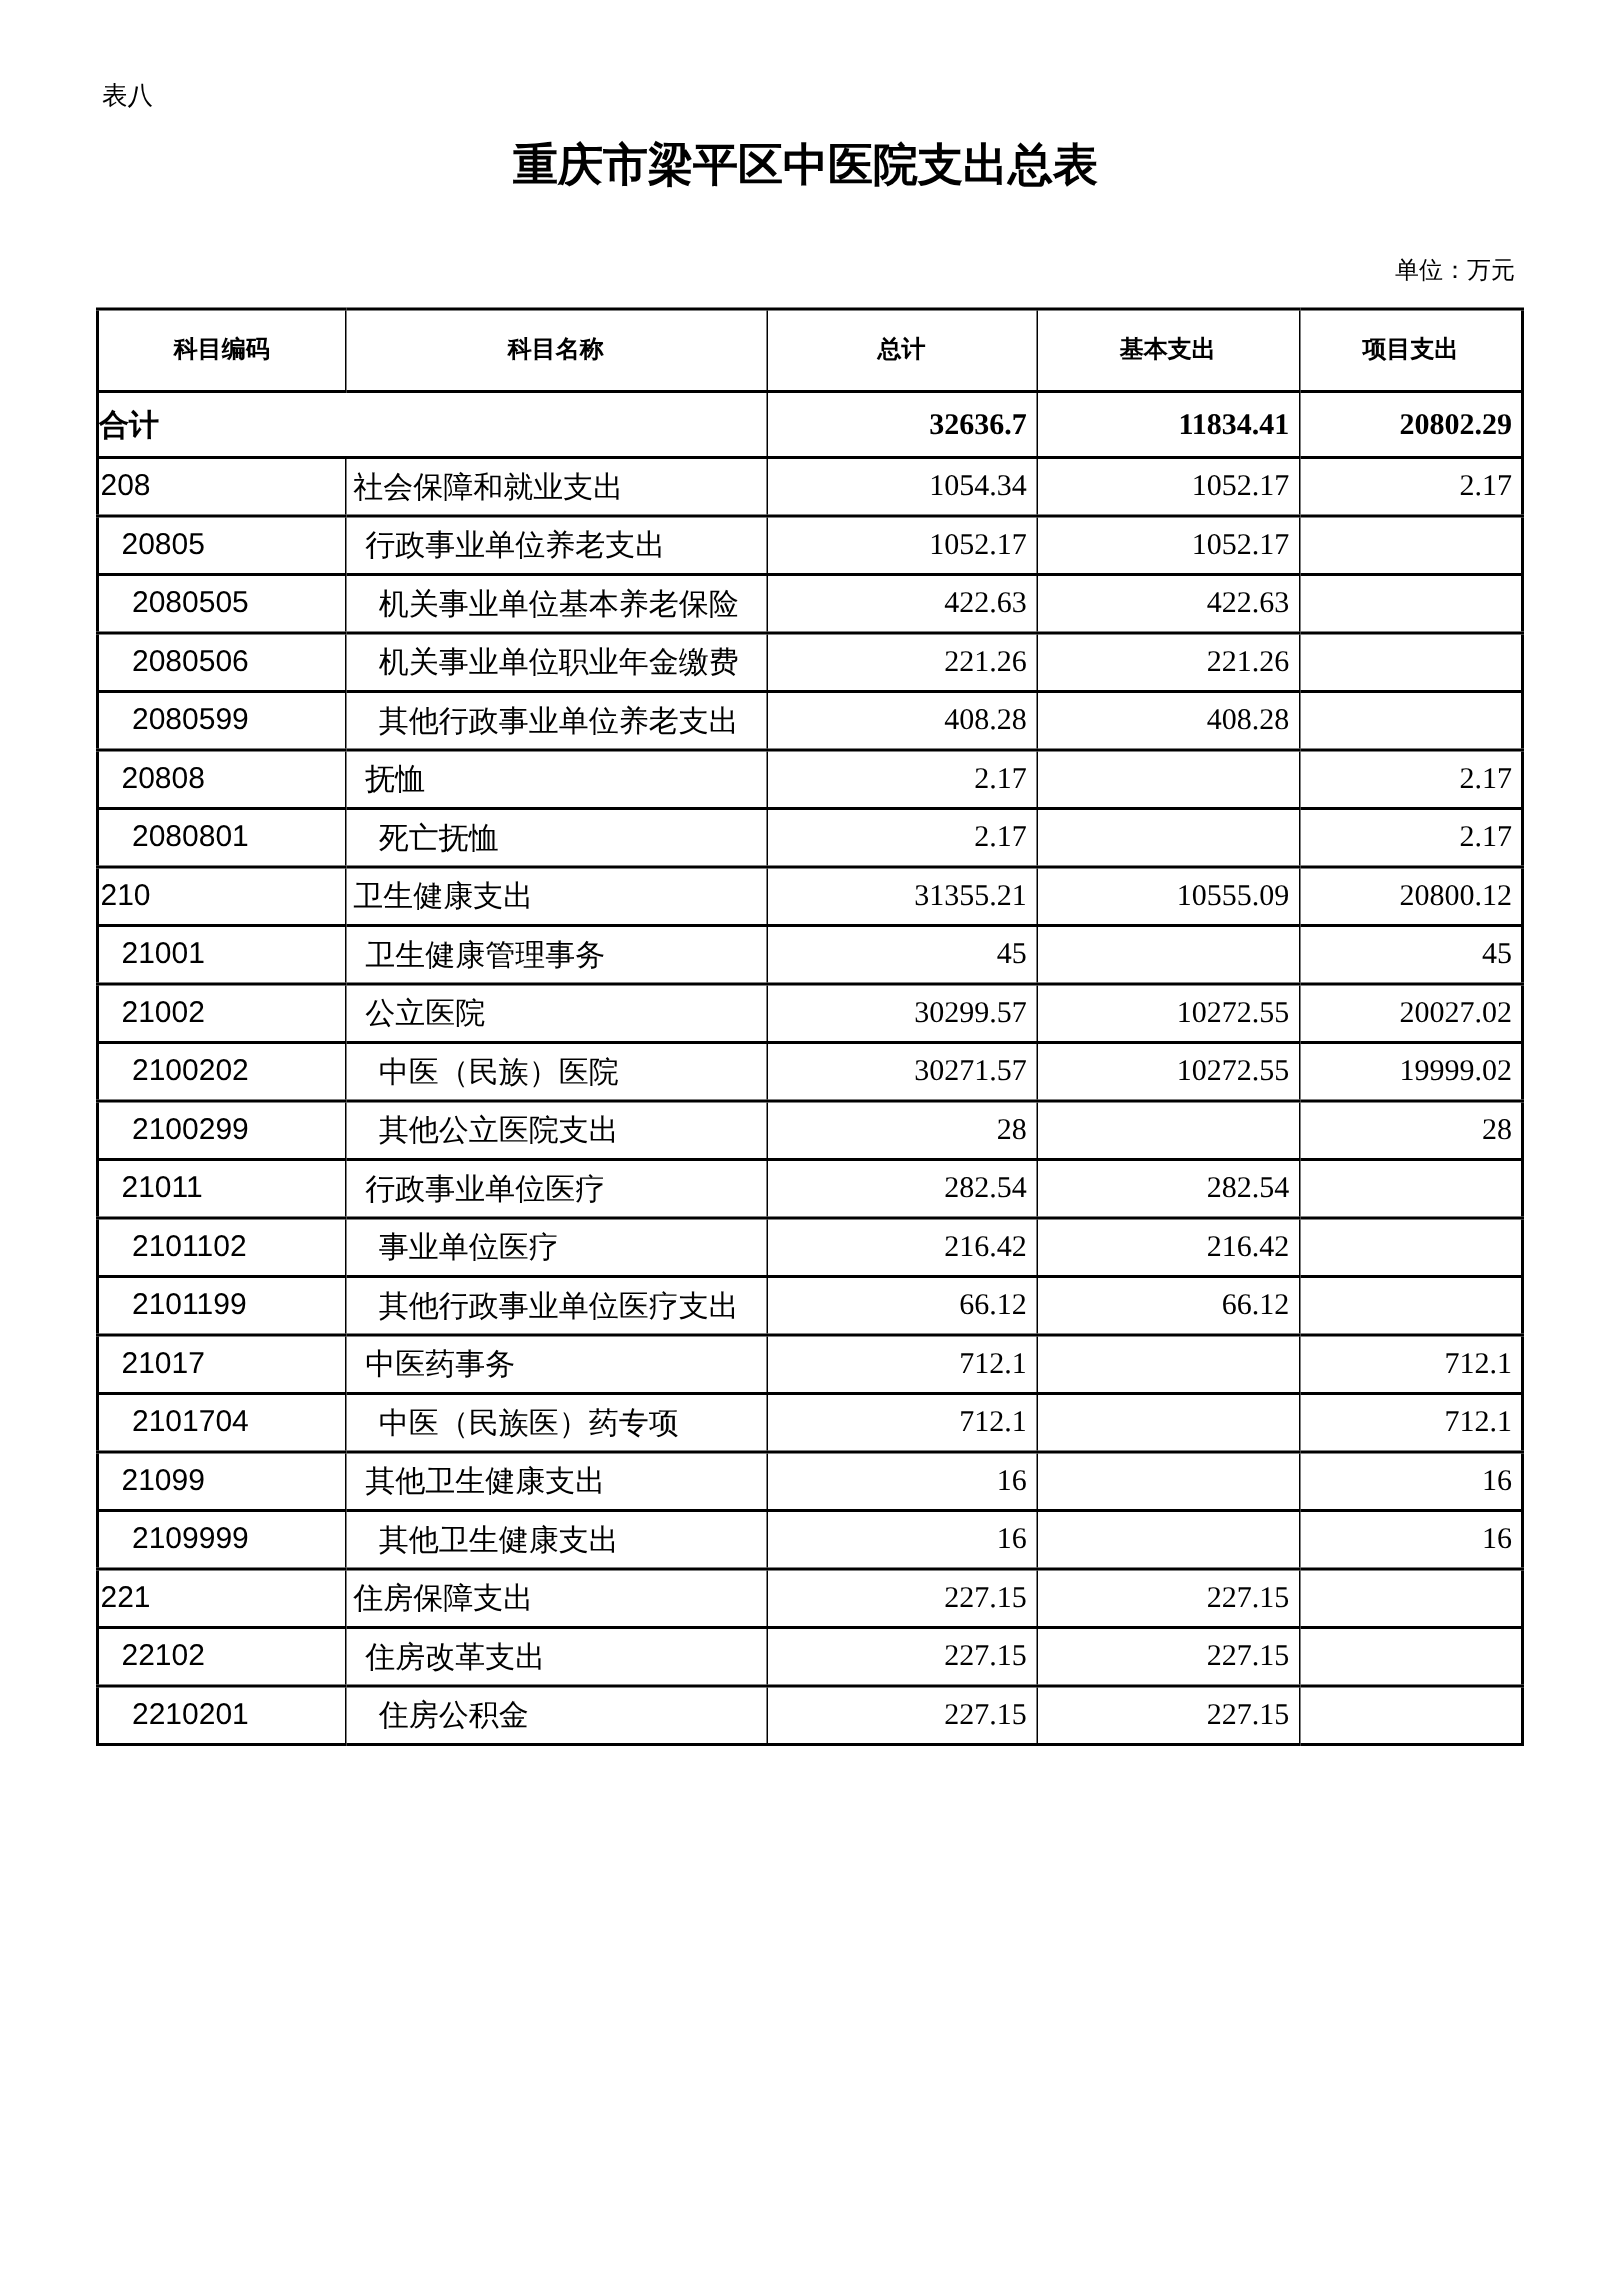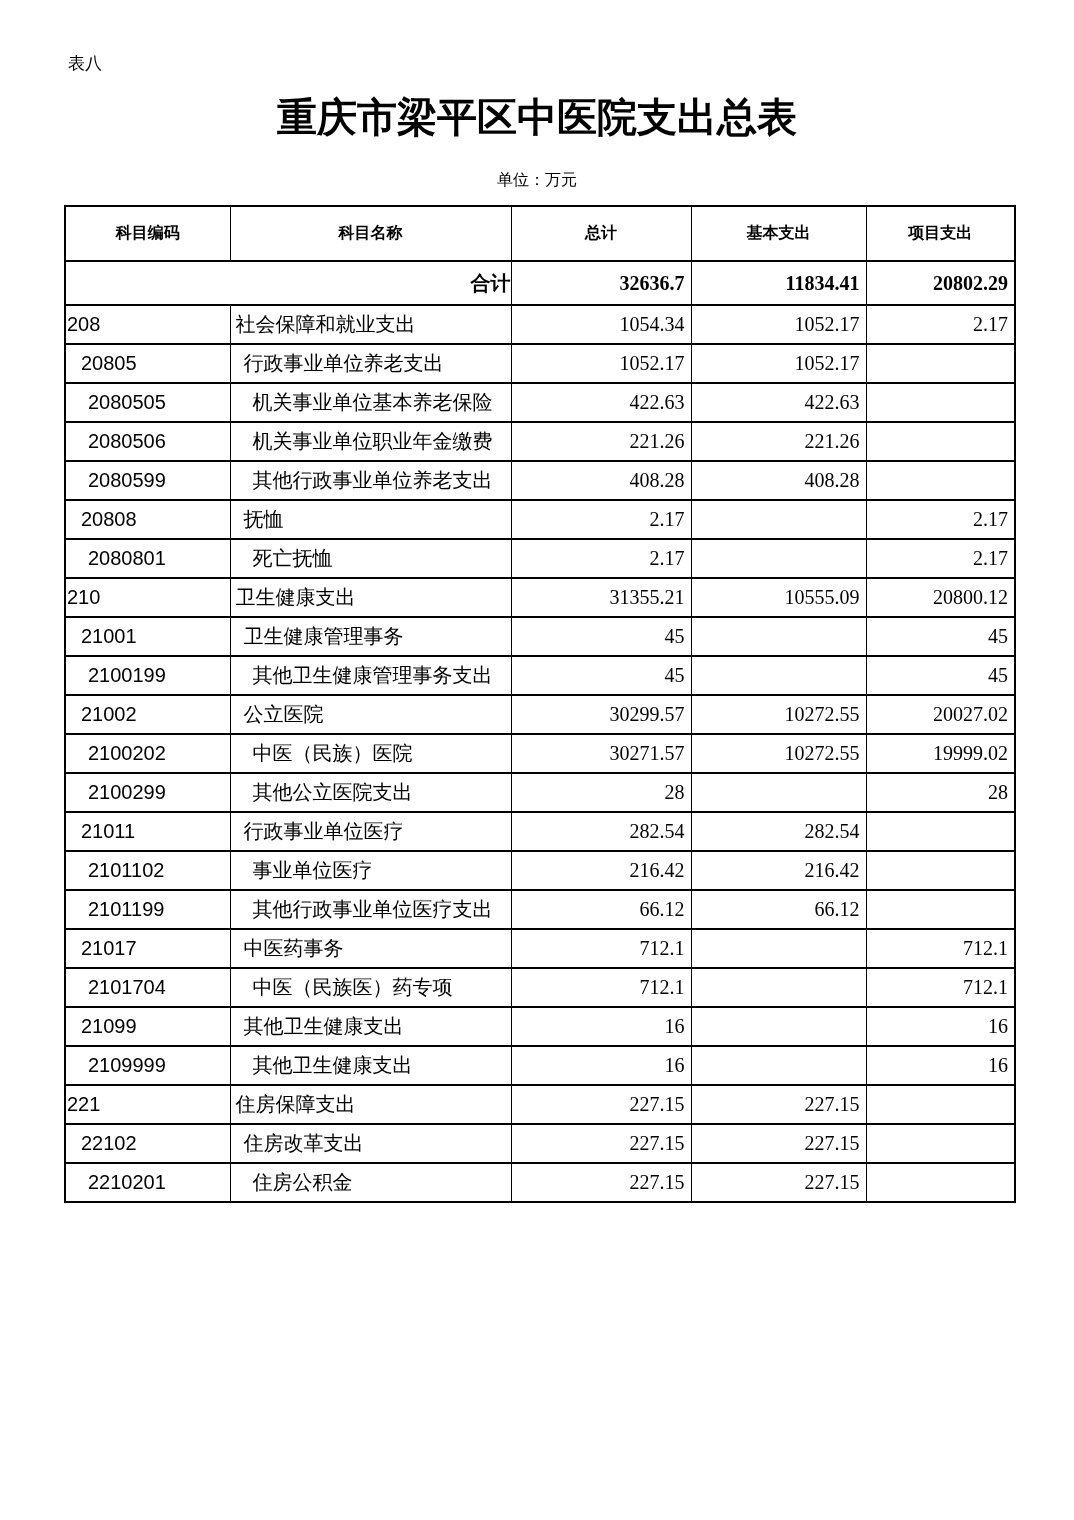--- a/index.html
+++ b/index.html
@@ -14,26 +14,26 @@
   }
   .corner-label {
     position: absolute; top: 52px; left: 68px;
     font-size: 17px;
     text-align: center;
   }
   .page-title {
     position: absolute; top: 90px; left: 0; width: 100%;
     margin: 0;
     text-align: center;
-    font-size: 40px; font-weight: bold;
+    font-size: 30px; font-weight: bold;
     font-family: "Liberation Serif", "DejaVu Serif", serif;
   }
   .unit-note {
     position: absolute; top: 170px; left: 64px; width: 950px;
-    text-align: center;
+    text-align: right;
     font-size: 16px;
     padding-right: 4px;
   }
   table.main-table {
     position: absolute; top: 205px; left: 64px;
     width: 950px;
     border-collapse: collapse;
     table-layout: fixed;
     border: 2px solid #000;
   }
@@ -49,21 +49,21 @@
   }
   .main-table th {
     height: 55px;
     font-family: "Liberation Sans", "DejaVu Sans", sans-serif;
     font-weight: bold;
     font-size: 16px;
     text-align: center;
   }
   .main-table td { height: 39px; font-size: 20px; }
   .total-row td { height: 44px; font-weight: bold; }
-  .total-label { text-align: right; font-size: 21px; }
+  .total-label { text-align: left; font-size: 21px; }
   .code-cell {
     font-family: "Liberation Sans", "DejaVu Sans", sans-serif;
     text-align: left; font-size: 20px;
   }
   .name-cell { text-align: left; font-size: 21px; }
   .num-cell { text-align: right; padding-right: 6px !important; }
   td.lv1 { padding-left: 1px; }
   td.lv2 { padding-left: 15px; }
   td.lv3 { padding-left: 22px; }
   td.name-cell.lv1 { padding-left: 5px; }
@@ -160,27 +160,20 @@
     <td class="num-cell">20800.12</td>
   </tr>
       <tr>
     <td class="code-cell lv2">21001</td>
     <td class="name-cell lv2">卫生健康管理事务</td>
     <td class="num-cell">45</td>
     <td class="num-cell"></td>
     <td class="num-cell">45</td>
   </tr>
       <tr>
-    <td class="code-cell lv3">2100199</td>
-    <td class="name-cell lv3">其他卫生健康管理事务支出</td>
-    <td class="num-cell">45</td>
-    <td class="num-cell"></td>
-    <td class="num-cell">45</td>
-  </tr>
-      <tr>
     <td class="code-cell lv2">21002</td>
     <td class="name-cell lv2">公立医院</td>
     <td class="num-cell">30299.57</td>
     <td class="num-cell">10272.55</td>
     <td class="num-cell">20027.02</td>
   </tr>
       <tr>
     <td class="code-cell lv3">2100202</td>
     <td class="name-cell lv3">中医（民族）医院</td>
     <td class="num-cell">30271.57</td>

